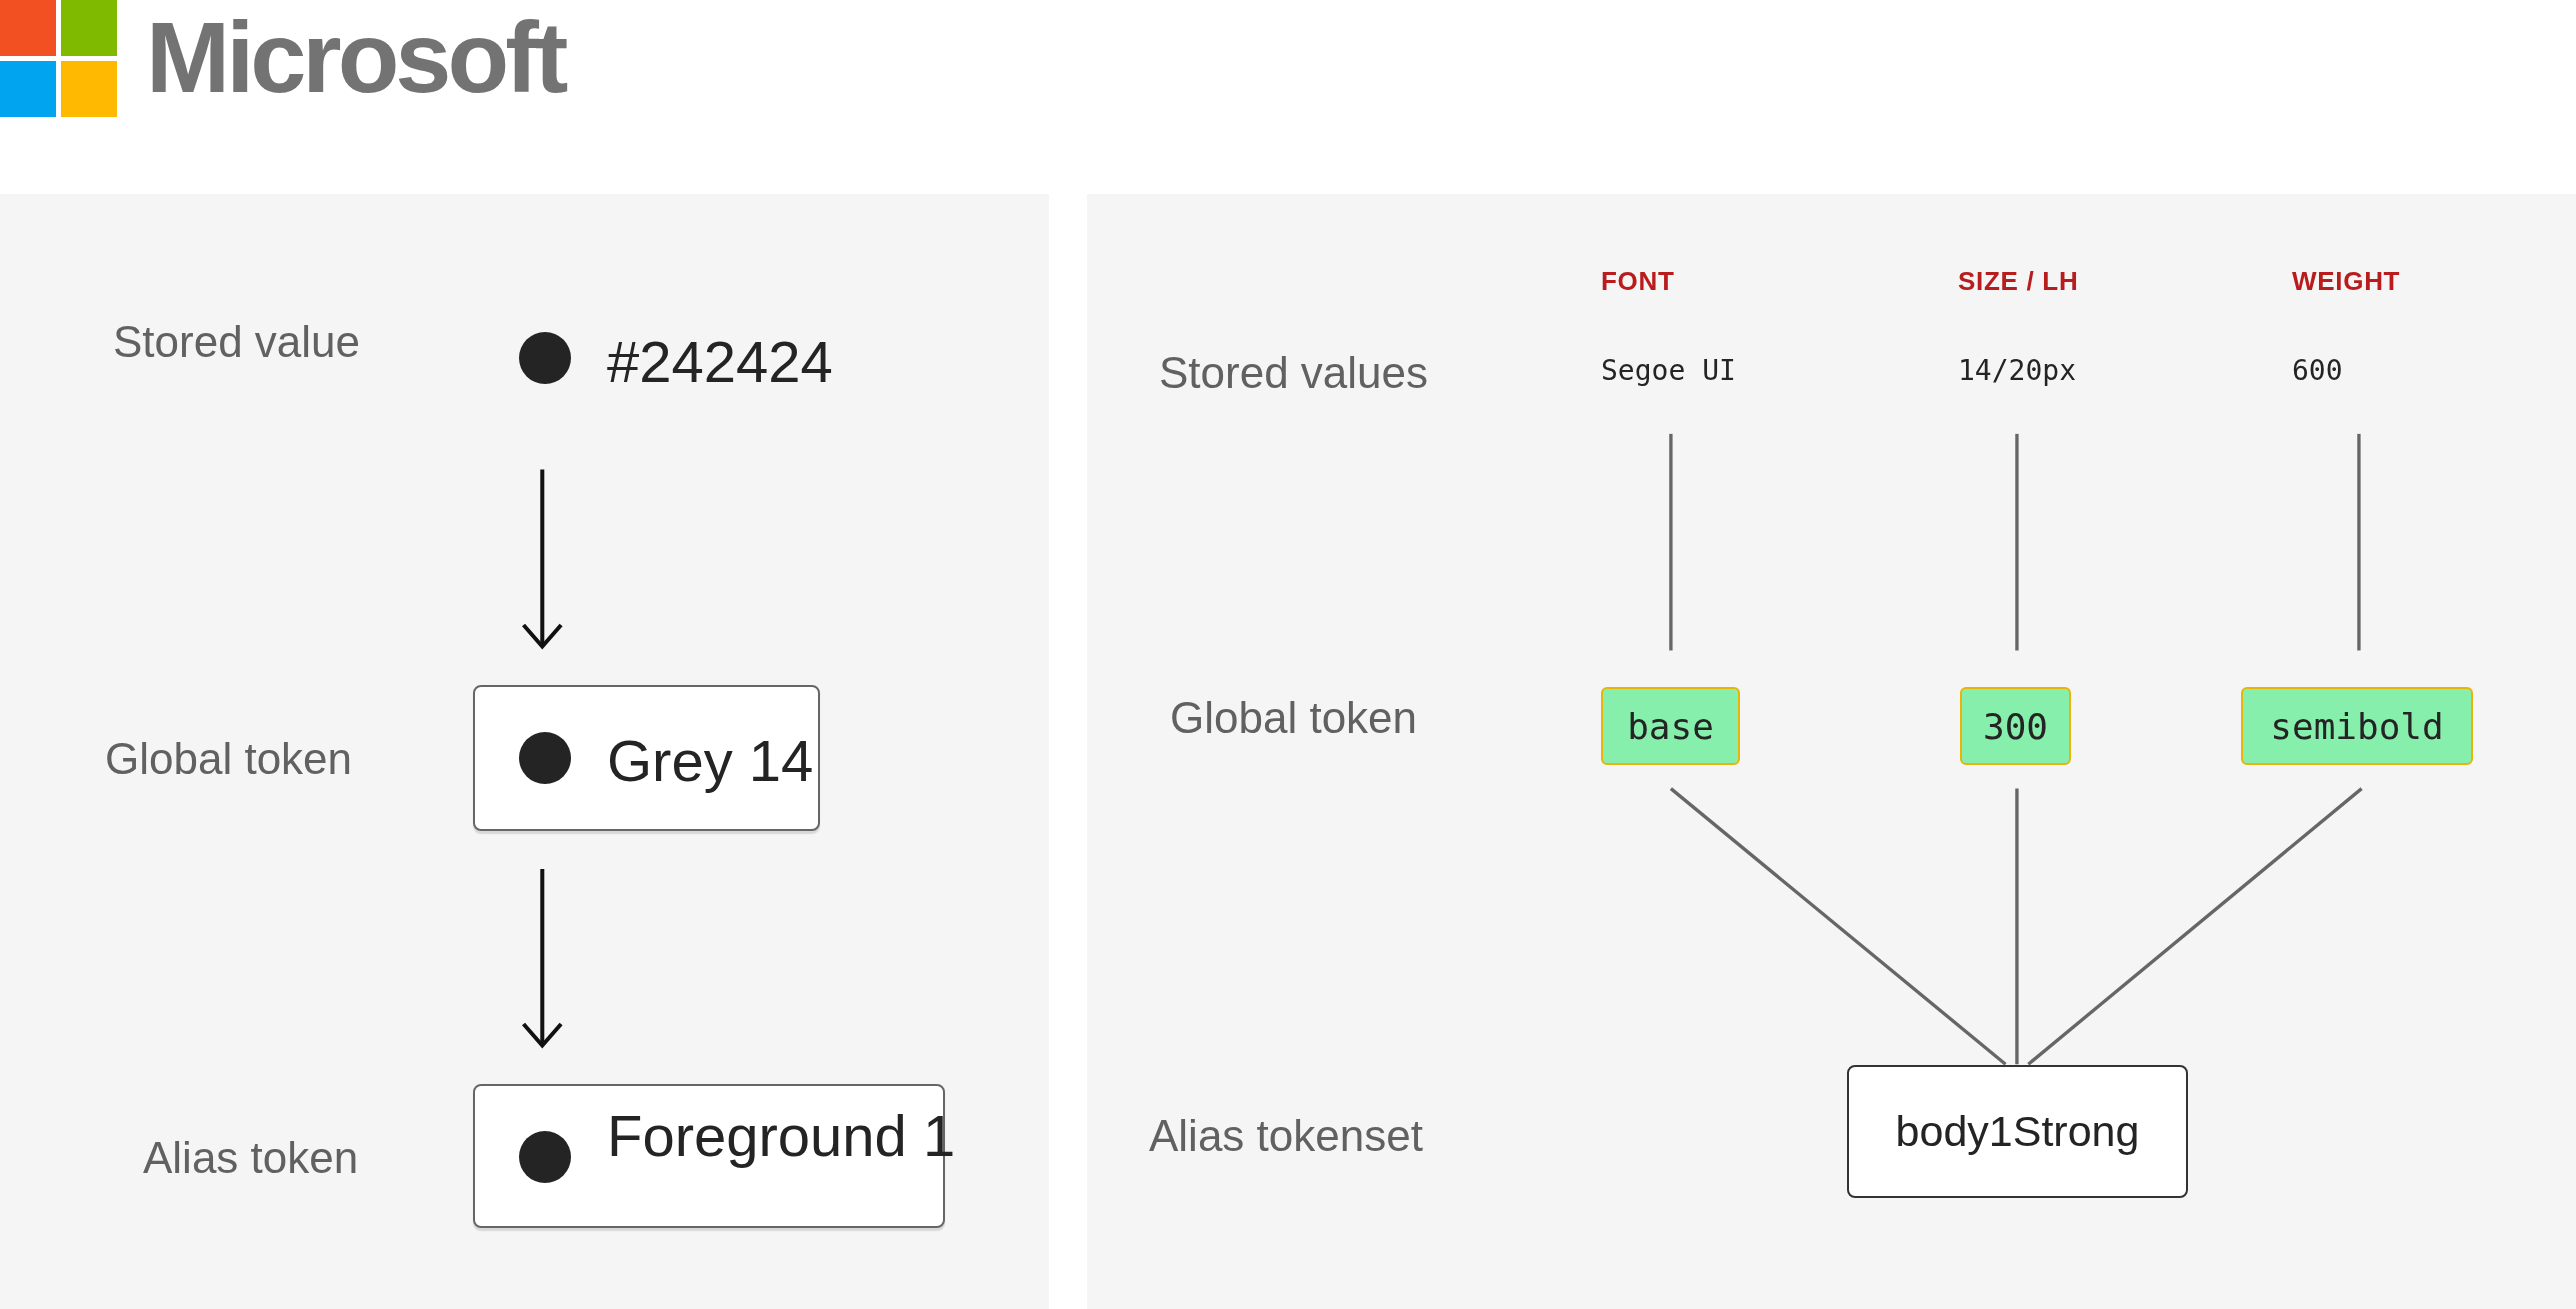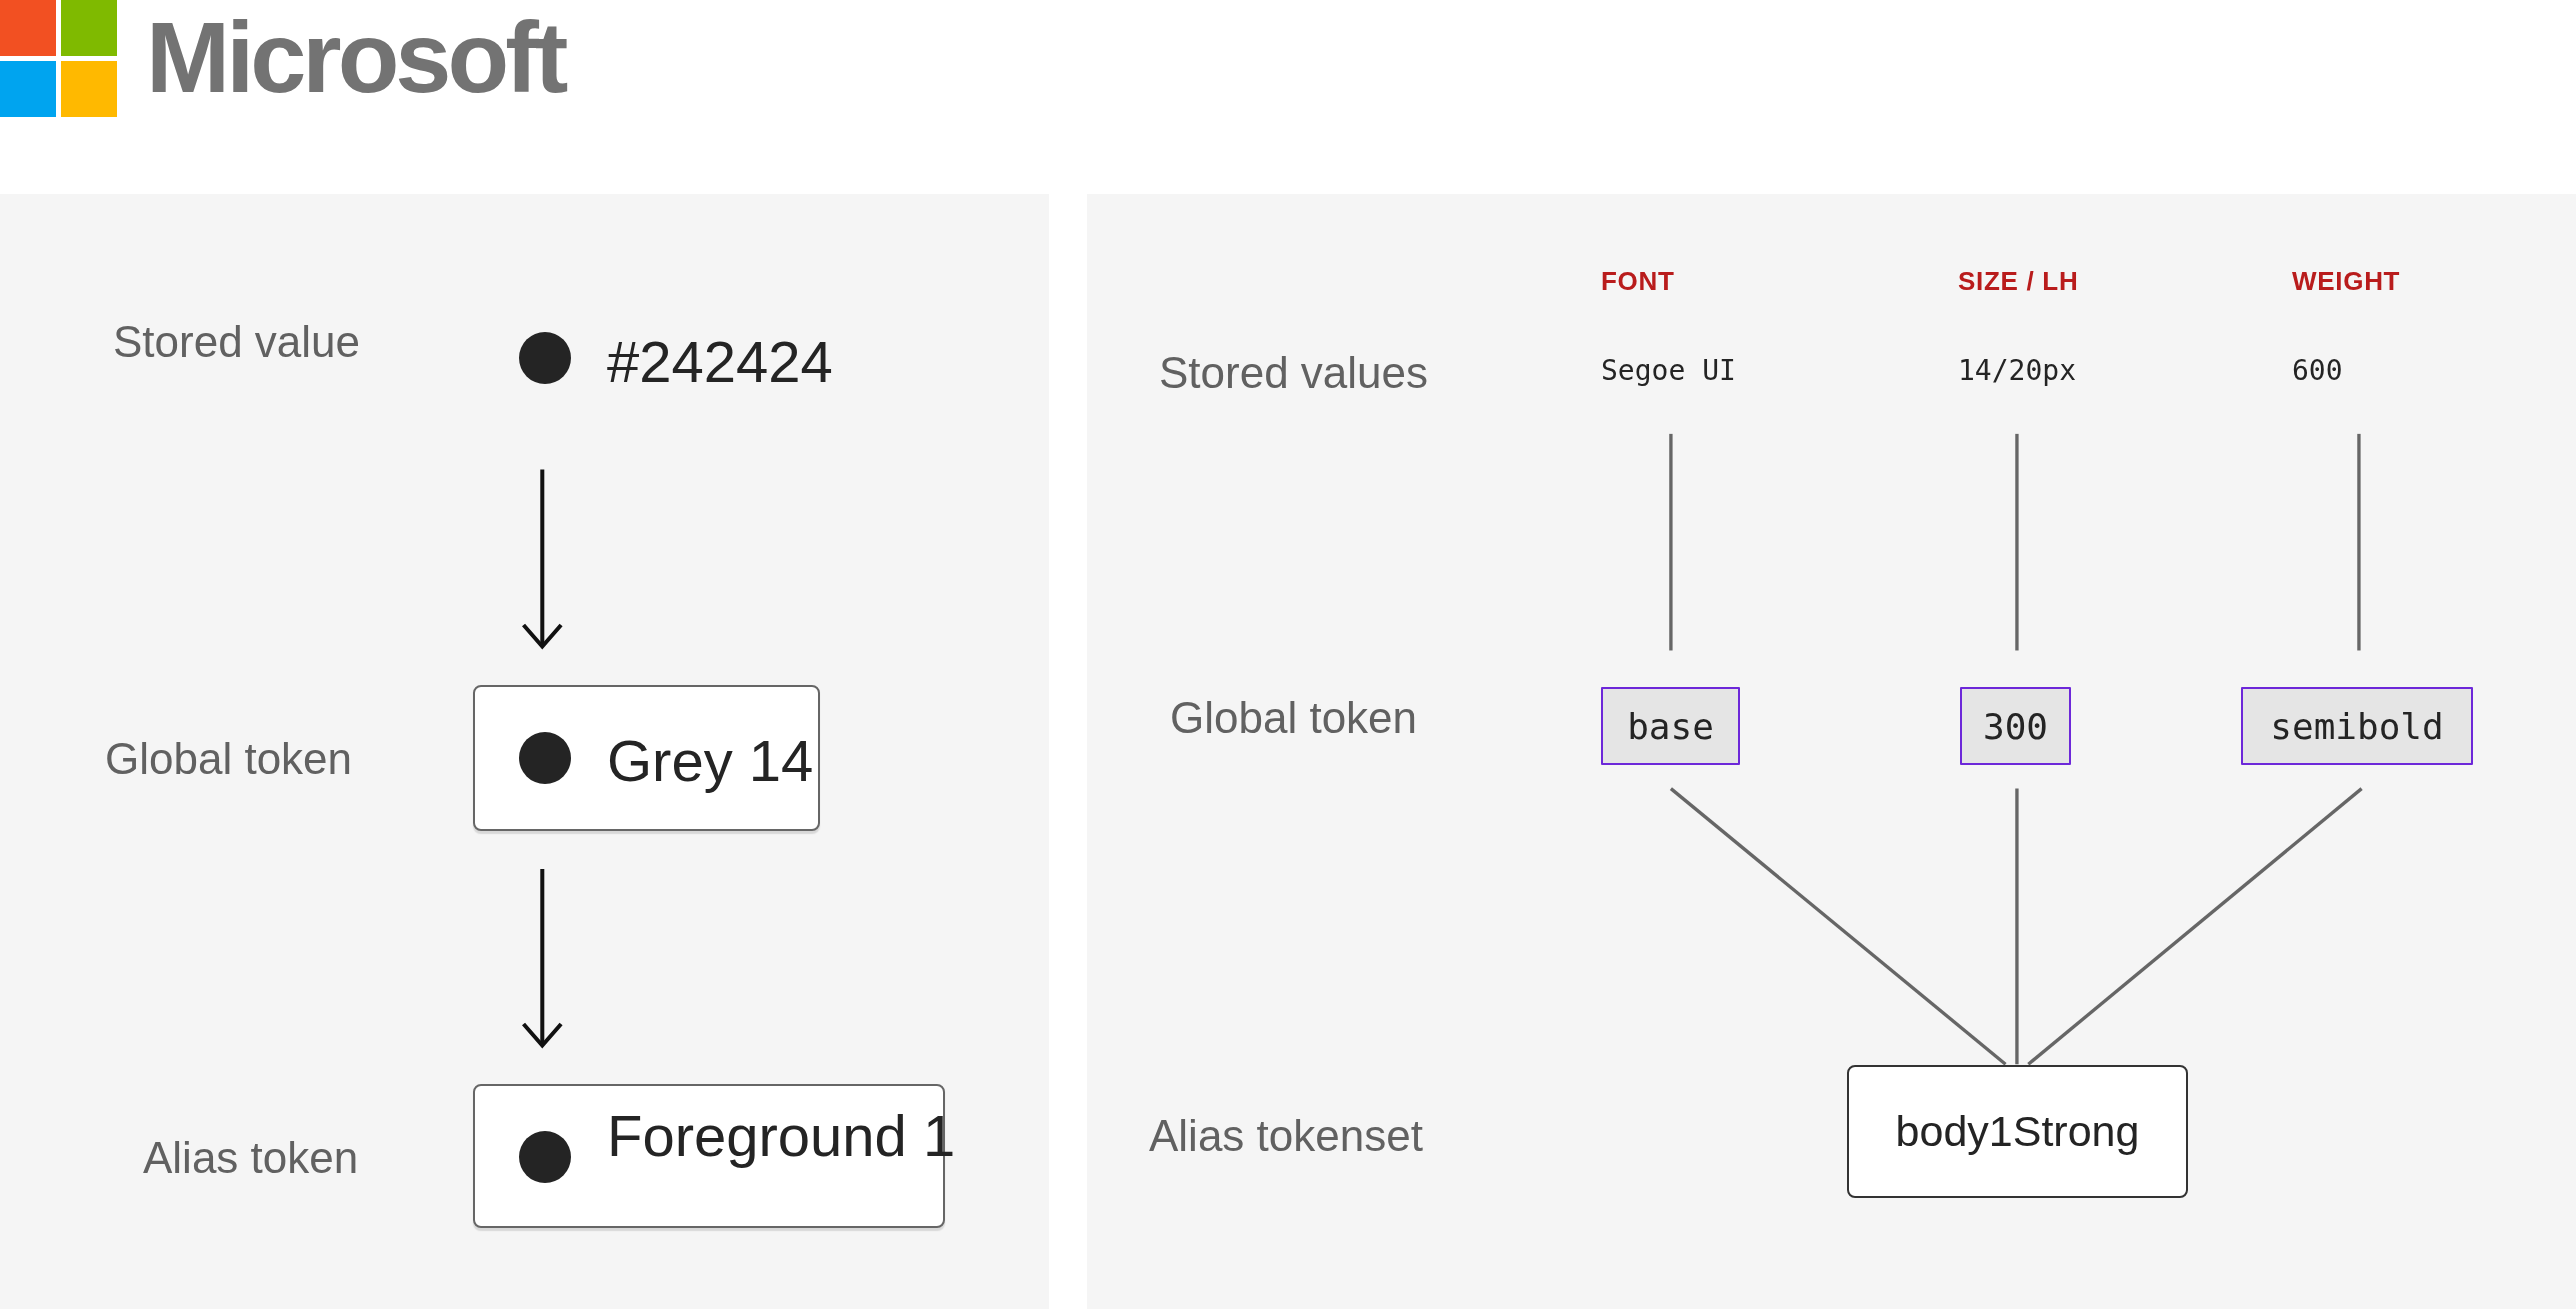--- a/index.html
+++ b/index.html
@@ -6,21 +6,21 @@
   body { width:2576px; height:1309px; background:#ffffff; position:relative; overflow:hidden; font-family:"Liberation Sans", sans-serif; }
   .sq { position:absolute; }
   .ms-text { position:absolute; left:146px; top:0px; font-family:"Liberation Sans", sans-serif; font-weight:bold; font-size:101px; line-height:114px; color:#737373; letter-spacing:-4px; }
   .panel { position:absolute; top:194px; height:1116px; background:#f5f5f5; }
   .label { position:absolute; font-size:44px; color:#616161; white-space:nowrap; transform:translateY(-50%); }
   .dot { position:absolute; width:52px; height:52px; border-radius:50%; background:#242424; transform:translate(-50%,-50%); }
   .val { position:absolute; font-size:58px; color:#242424; white-space:nowrap; transform:translateY(-50%); }
   .box { position:absolute; background:#ffffff; border:2.7px solid #666666; border-radius:8px; box-sizing:border-box; box-shadow:0 2.7px 1.3px rgba(0,0,0,0.12); }
   .hdr { position:absolute; font-size:26px; font-weight:bold; color:#b91c1c; letter-spacing:0.7px; white-space:nowrap; transform:translateY(-50%); }
   .mono { position:absolute; font-family:"DejaVu Sans Mono", monospace; font-size:28px; color:#242424; white-space:nowrap; transform:translateY(-50%); }
-  .gbox { position:absolute; background:#e5e5e5; border:2px solid #6d28d9; border-radius:1px; box-sizing:border-box; display:flex; align-items:center; justify-content:center; font-family:"DejaVu Sans Mono", monospace; font-size:36px; color:#242424; }
+  .gbox { position:absolute; background:#86efac; border:2px solid #eab308; border-radius:6px; box-sizing:border-box; display:flex; align-items:center; justify-content:center; font-family:"DejaVu Sans Mono", monospace; font-size:36px; color:#242424; }
   .alias-box { position:absolute; background:#ffffff; border:2.7px solid #333333; border-radius:8px; box-sizing:border-box; display:flex; align-items:center; justify-content:center; font-size:43px; color:#242424; }
   svg.overlay { position:absolute; left:0; top:0; }
 </style>
 </head>
 <body>
 
 <div>
   <div class="sq" style="left:0;top:0;width:56px;height:56px;background:#f25022;"></div>
   <div class="sq" style="left:61px;top:0;width:56px;height:56px;background:#7fba00;"></div>
   <div class="sq" style="left:0;top:61px;width:56px;height:56px;background:#00a4ef;"></div>

